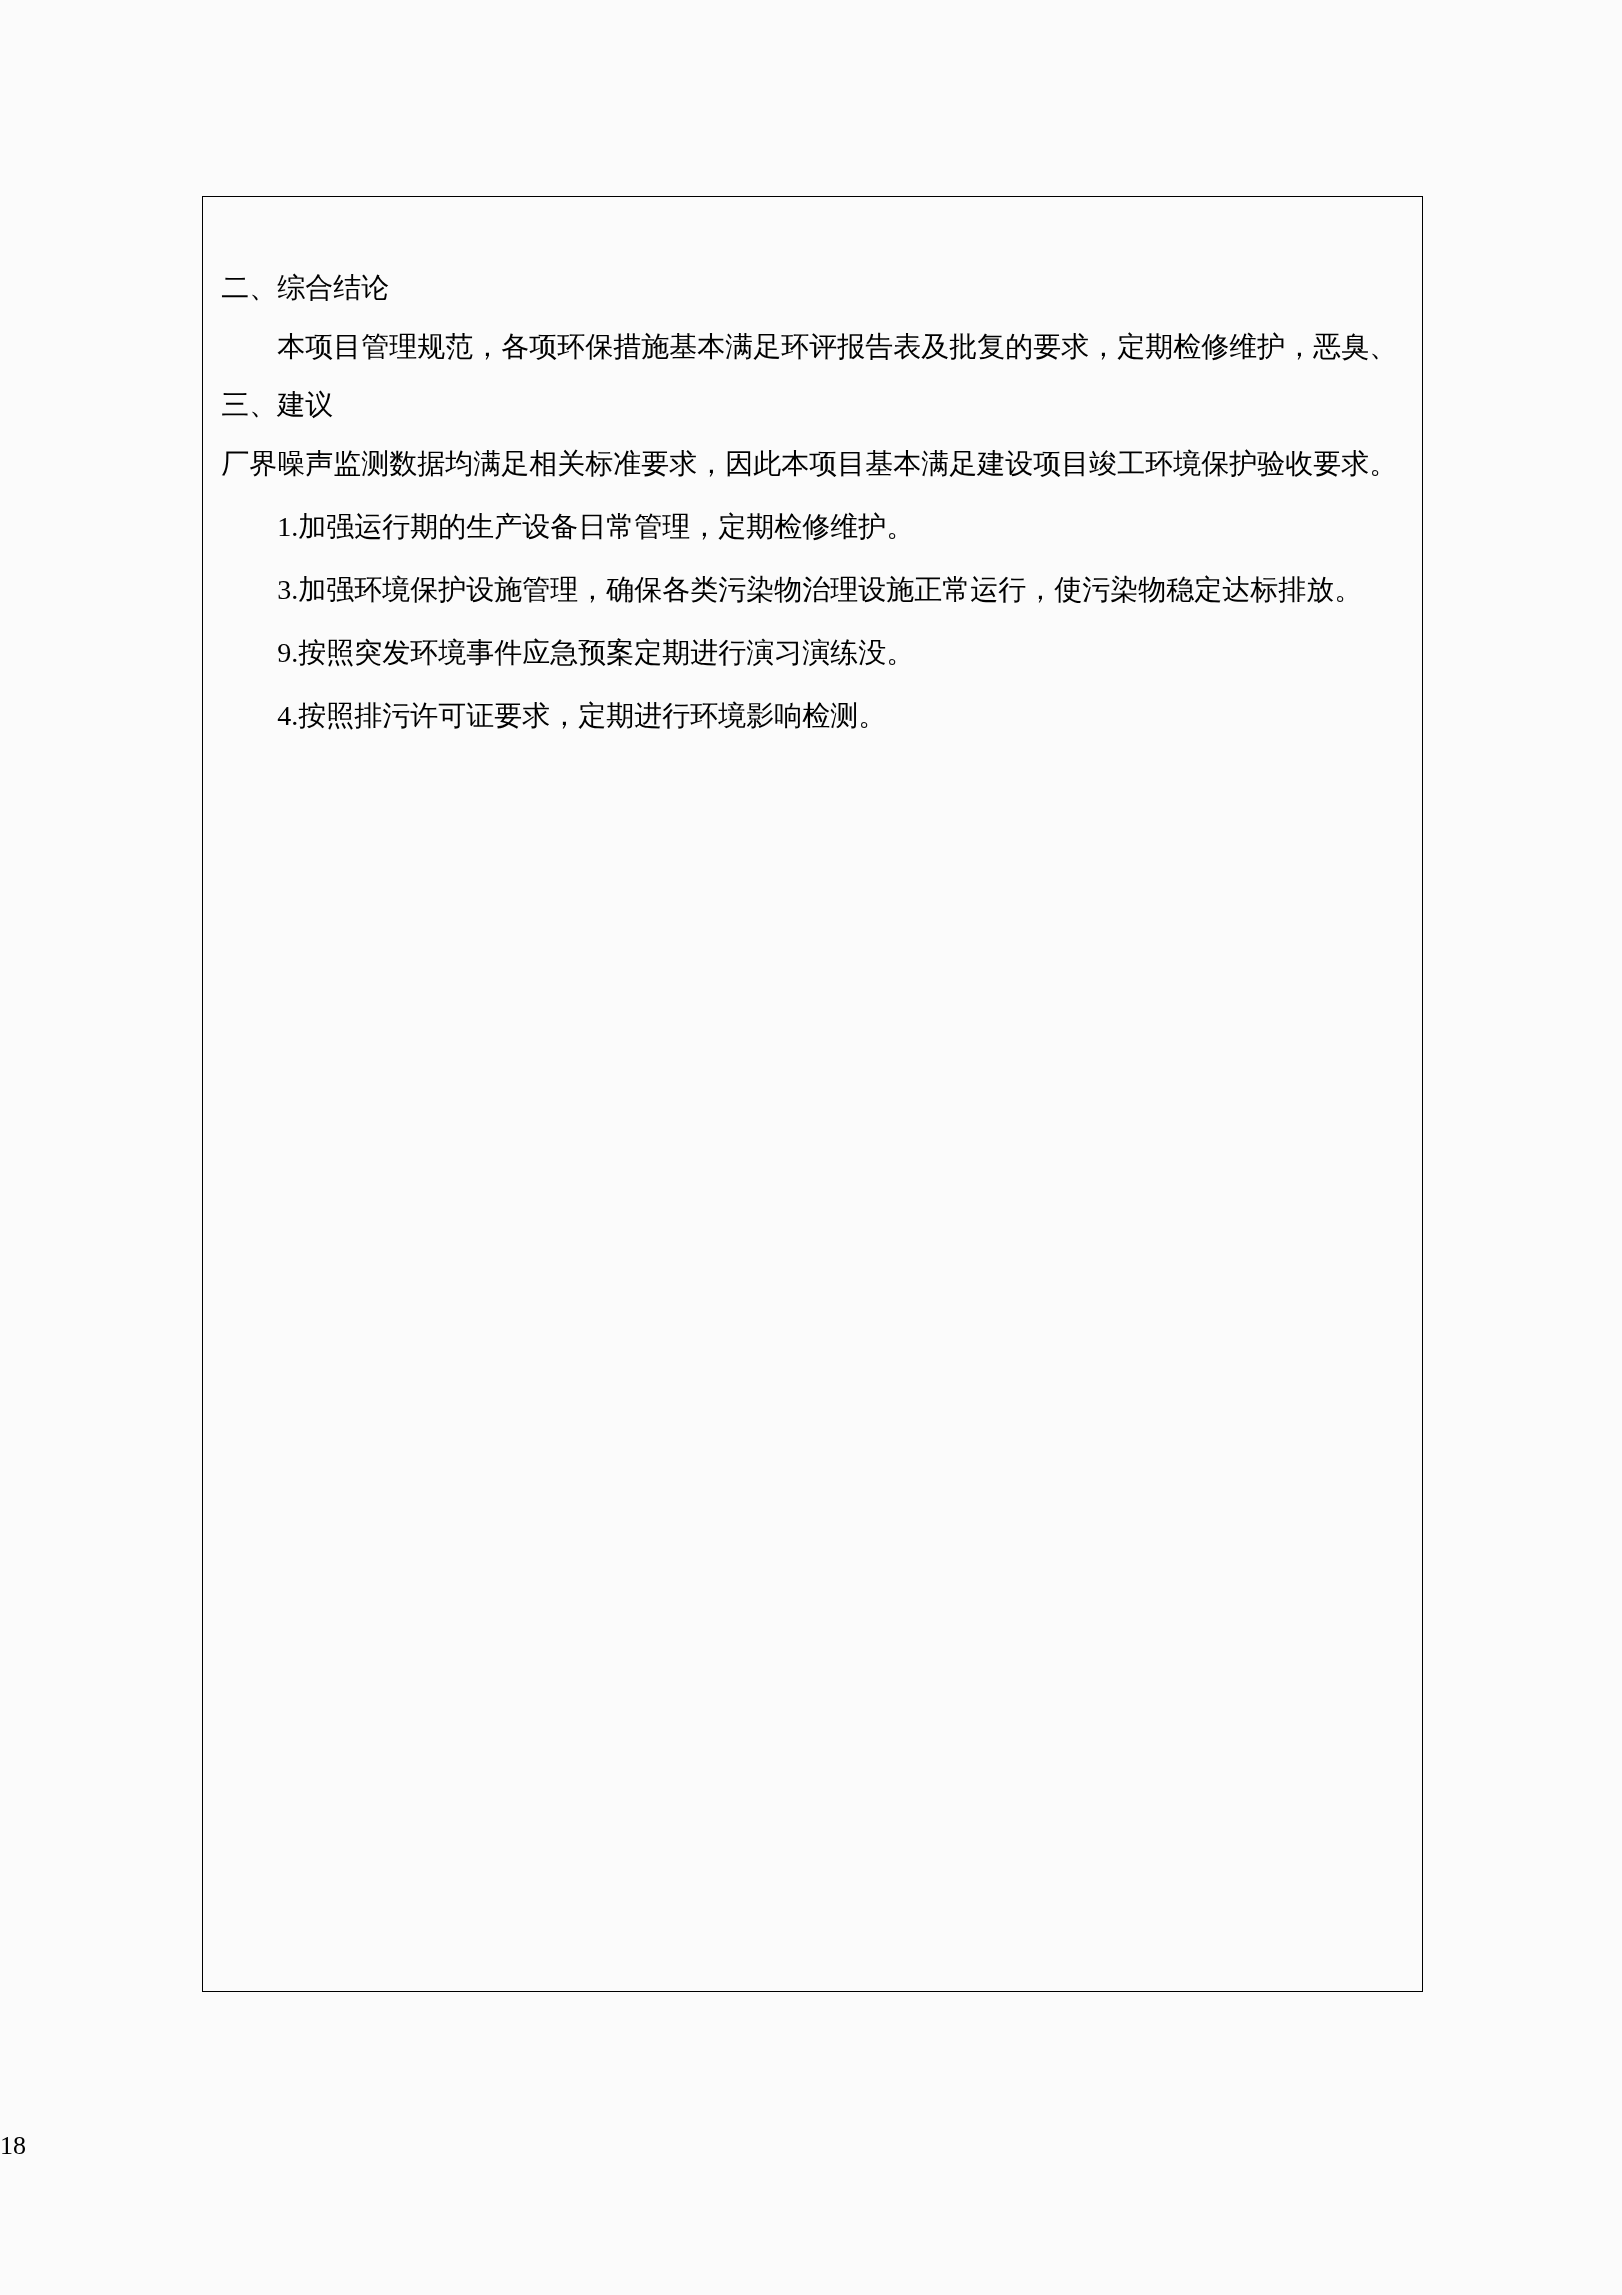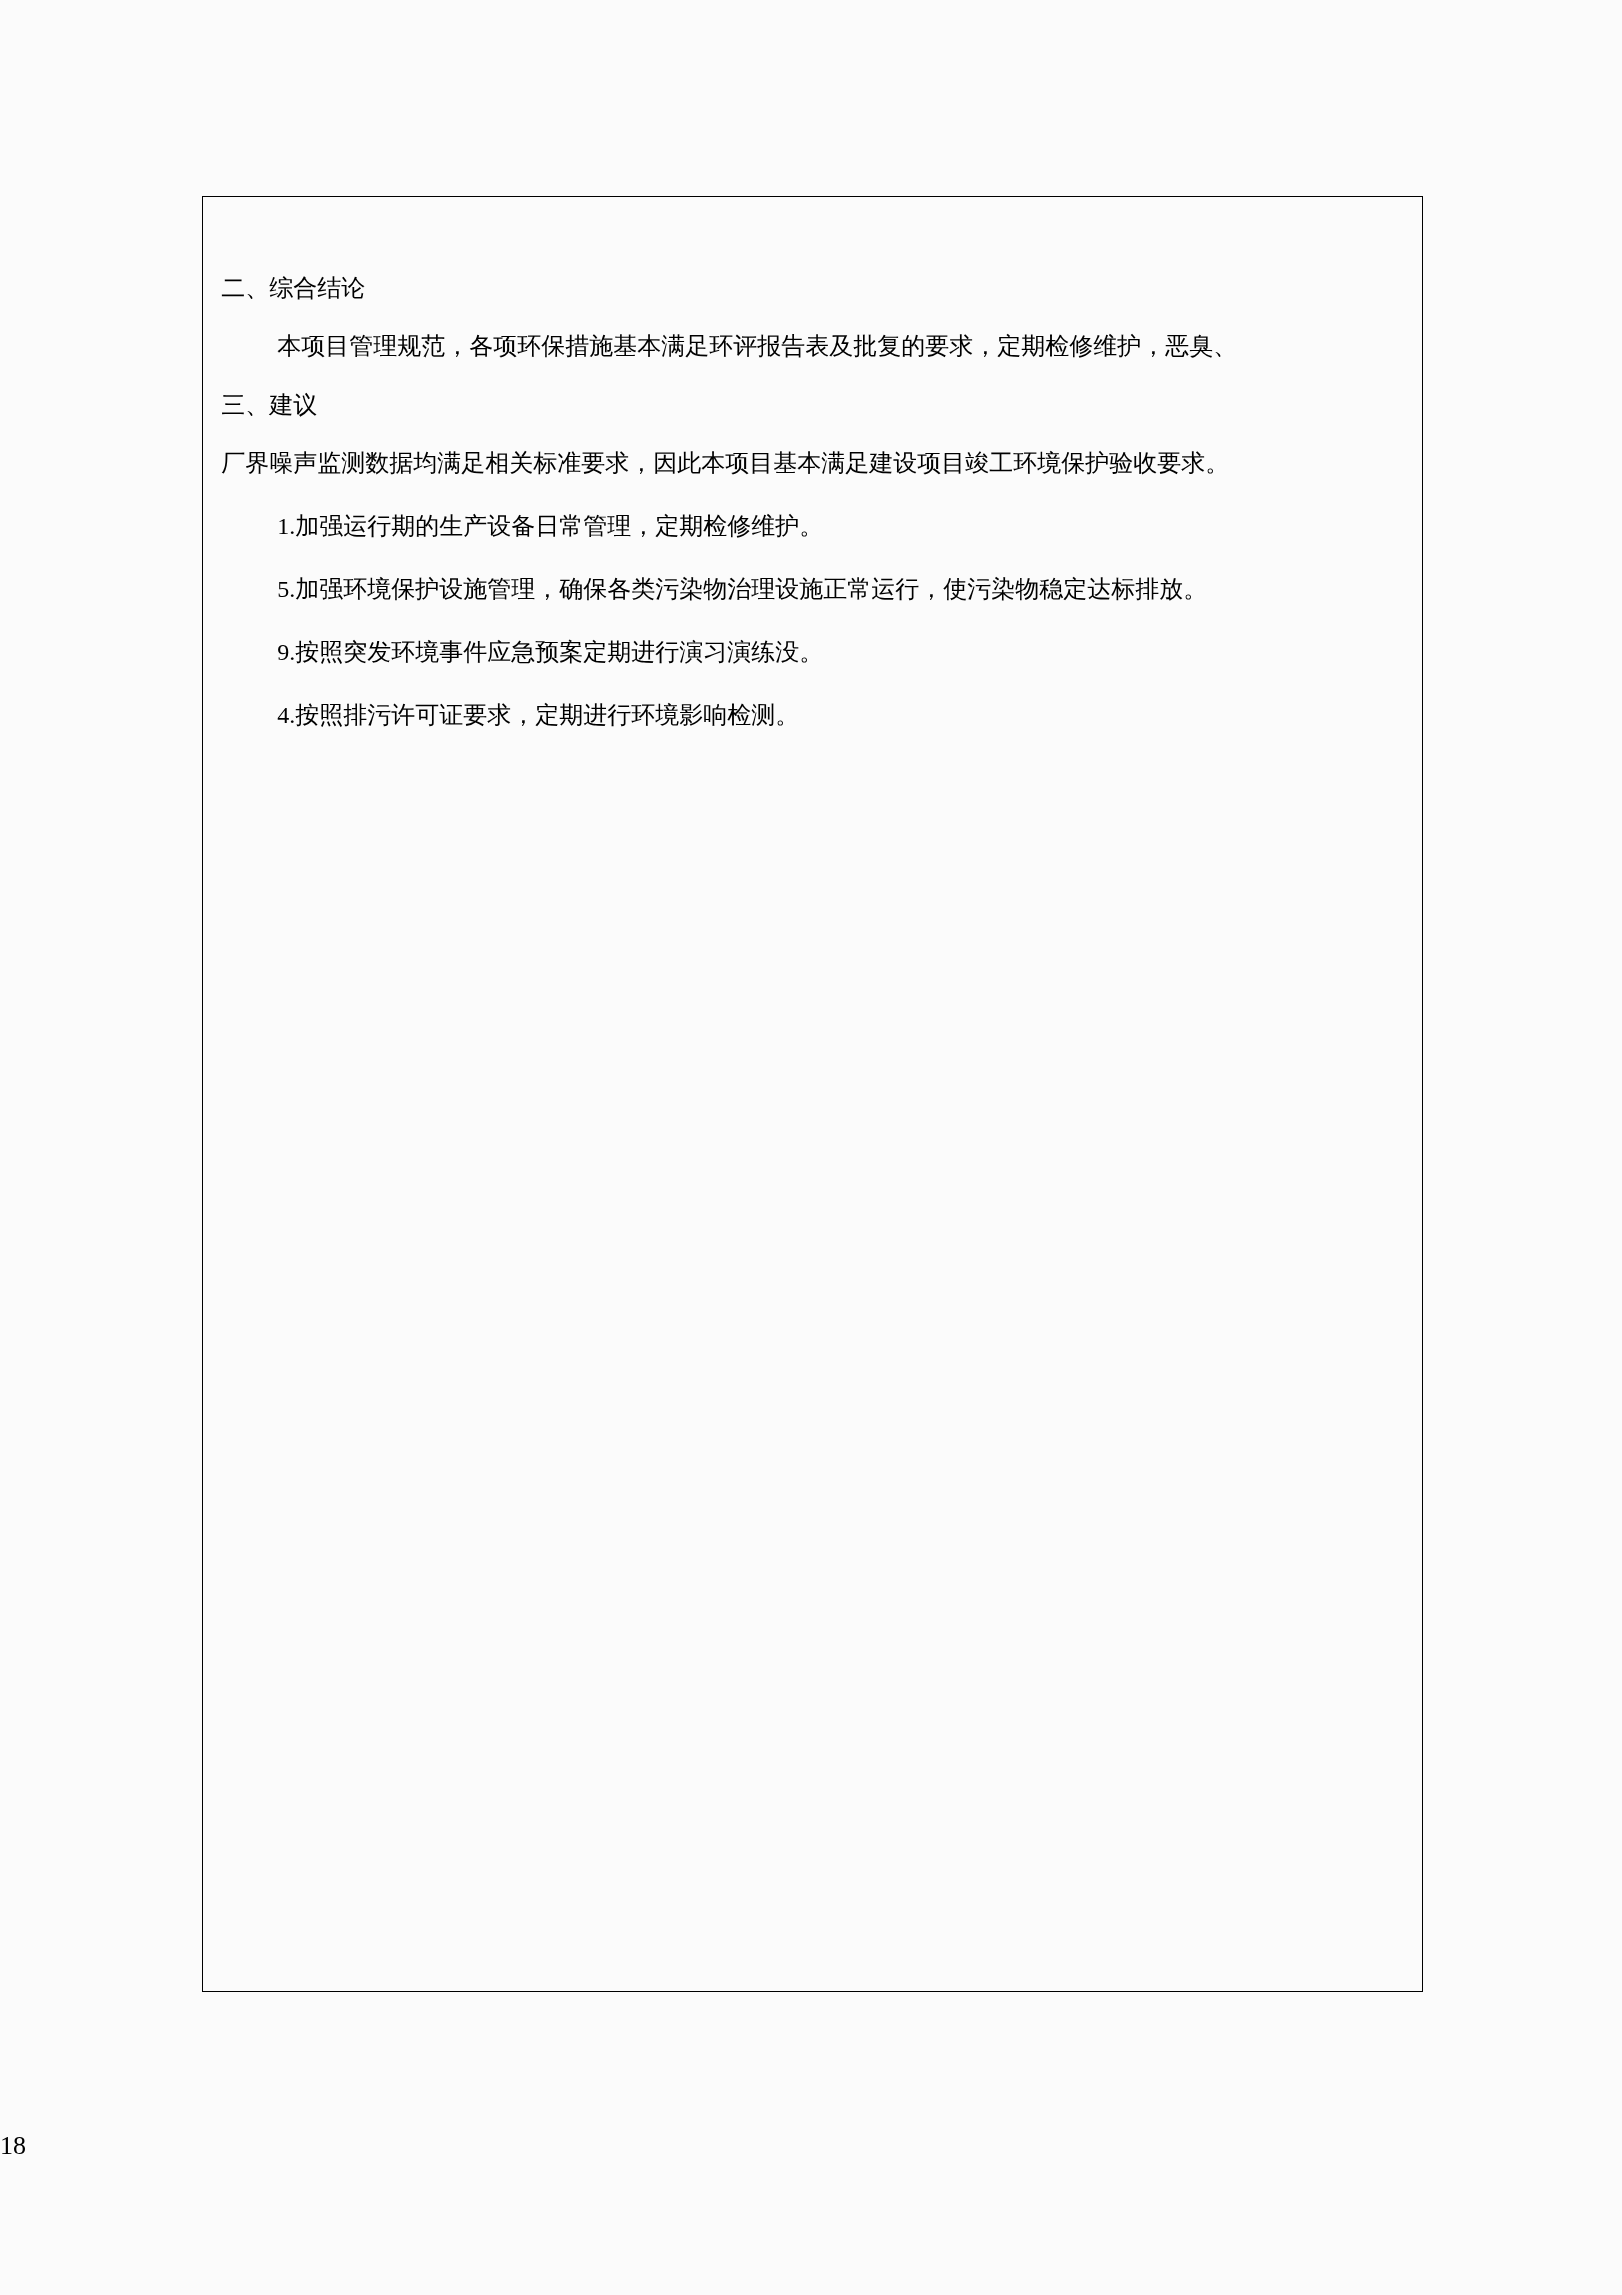--- a/index.html
+++ b/index.html
@@ -19,21 +19,21 @@
     position: absolute;
     left: 202px;
     top: 196px;
     width: 1221px;
     height: 1796px;
     box-sizing: border-box;
     border: 1.3px solid #000000;
     padding: 64px 17.7px 0 18.3px;
   }
   .line {
-    font-size: 24px;
+    font-size: 28px;
     letter-spacing: 0;
     white-space: nowrap;
   }
   .heading {
     height: 54px;
     line-height: 54px;
   }
   .body-line {
     height: 63px;
     line-height: 63px;
@@ -59,21 +59,21 @@
   <div class="line heading">二、综合结论</div>
 
   <div class="line body-line indent">本项目管理规范，各项环保措施基本满足环评报告表及批复的要求，定期检修维护，恶臭、</div>
 
   <div class="line heading">三、建议</div>
 
   <div class="line body-line">厂界噪声监测数据均满足相关标准要求，因此本项目基本满足建设项目竣工环境保护验收要求。</div>
 
   <div class="line body-line indent">1.加强运行期的生产设备日常管理，定期检修维护。</div>
 
-  <div class="line body-line indent">5.加强环境保护设施管理，确保各类污染物治理设施正常运行，使污染物稳定达标排放。</div>
+  <div class="line body-line indent">3.加强环境保护设施管理，确保各类污染物治理设施正常运行，使污染物稳定达标排放。</div>
 
   <div class="line body-line indent">9.按照突发环境事件应急预案定期进行演习演练没。</div>
 
   <div class="line body-line indent">4.按照排污许可证要求，定期进行环境影响检测。</div>
 
 </div>
 
 <div class="page-number">18</div>
 
 

